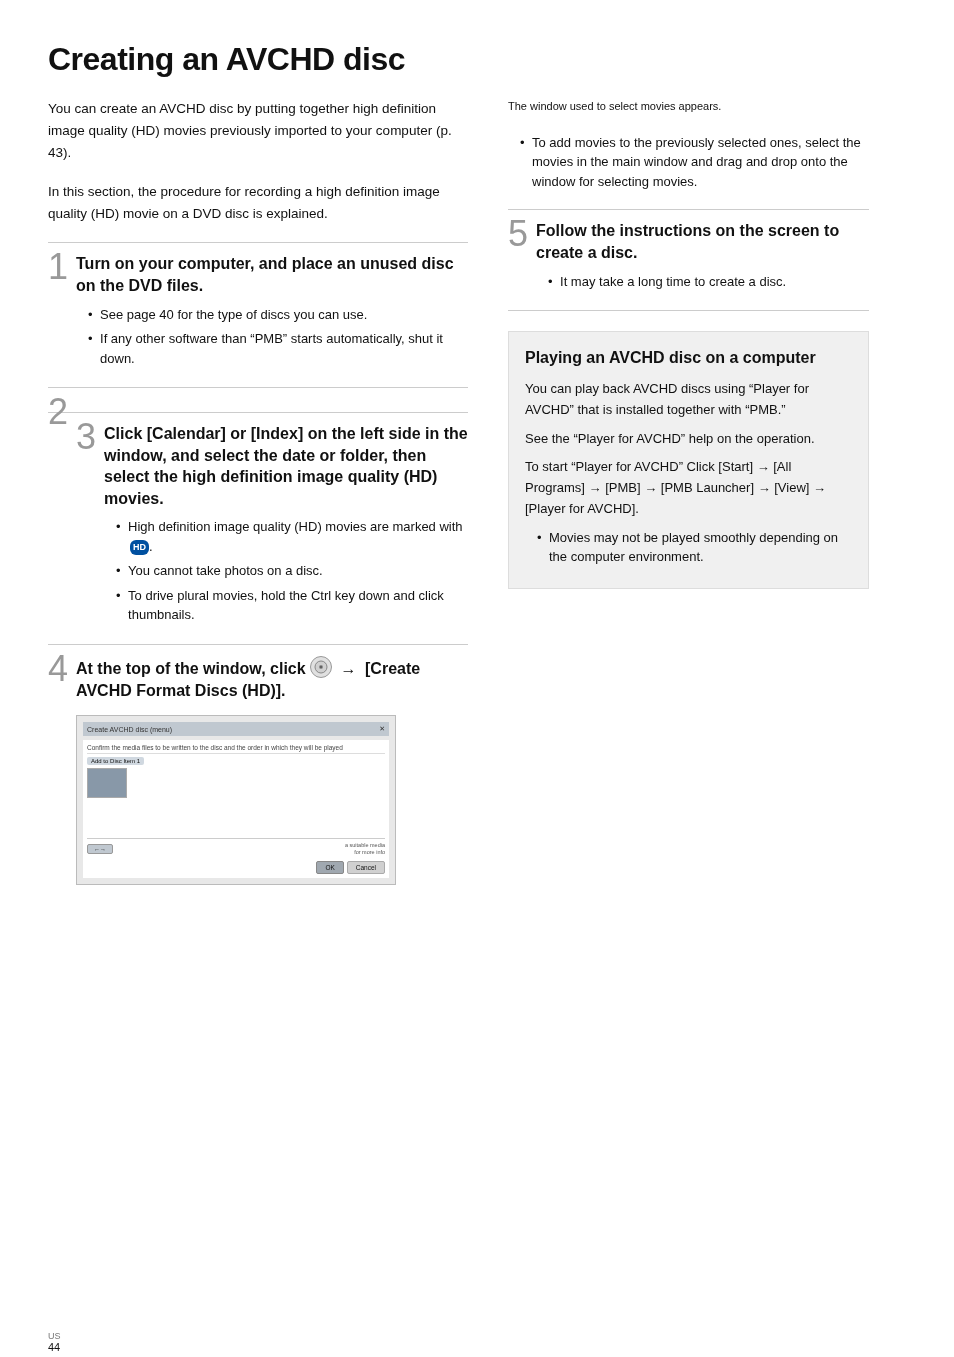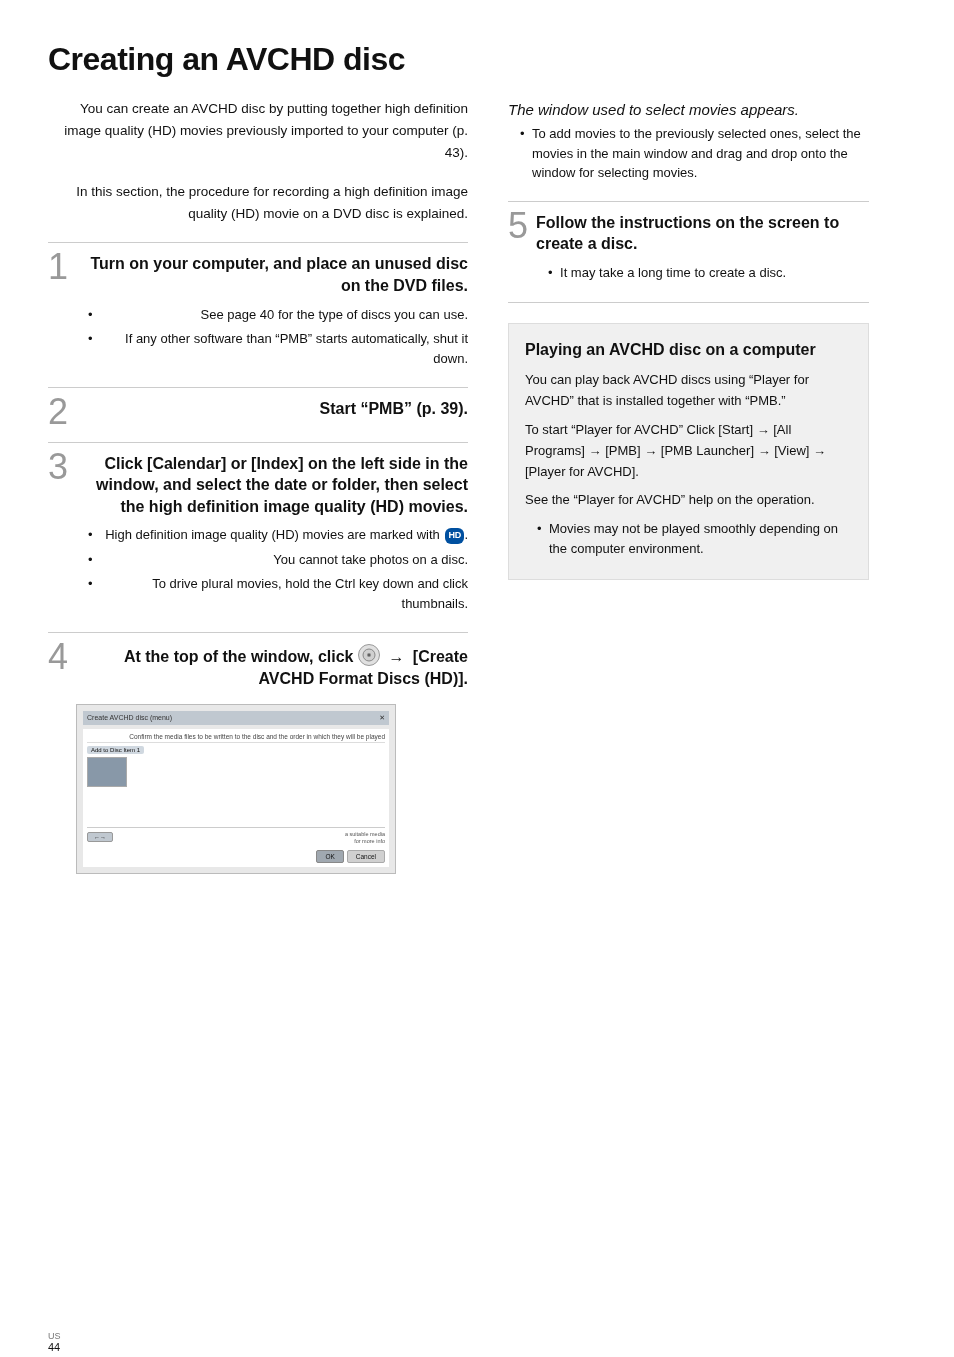--- a/index.html
+++ b/index.html
@@ -28,21 +28,20 @@
     }
     .two-col {
       display: flex;
       flex-direction: row;
       gap: 40px;
       flex: 1;
     }
     .left-col {
       width: 420px;
       flex-shrink: 0;
-      text-align: right;
     }
     .right-col {
       flex: 1;
     }
     .intro-text {
       font-size: 13.5px;
       line-height: 1.6;
       margin-bottom: 18px;
     }
     .step-block {
@@ -208,24 +207,23 @@
     .ss-cancel-btn {
       background: #d0d0d0;
       border: 1px solid #aaa;
       padding: 2px 8px;
       font-size: 6.5px;
       border-radius: 2px;
     }
 
     
     .right-intro {
-      font-size: 15px;
+      font-size: 11px;
       line-height: 1.6;
-      margin-bottom: 2px;
-      font-style: italic;
+      margin-bottom: 17px;
     }
     .step5-block {
       border-top: 1px solid #ccc;
       padding-top: 10px;
       margin-bottom: 14px;
     }
     .sidebar-box {
       background: #f0f0f0;
       border: 1px solid #ddd;
       padding: 16px;
@@ -271,23 +269,20 @@
           <div class="step-heading">Turn on your computer, and place an unused disc on the DVD files.</div>
           <ul class="bullet-list">
             <li>See page 40 for the type of discs you can use.</li>
             <li>If any other software than “PMB” starts automatically, shut it down.</li>
           </ul>
         </div>
       </div>
 
       <div class="step-block">
         <div class="step-number">2</div>
-        <div class="step-content">
-          <div class="step-heading">Start “PMB” (p. 39).</div>
-        </div>
       </div>
 
       <div class="step-block">
         <div class="step-number">3</div>
         <div class="step-content">
           <div class="step-heading">Click [Calendar] or [Index] on the left side in the window, and select the date or folder, then select the high definition image quality (HD) movies.</div>
           <ul class="bullet-list">
             <li>
               <span>High definition image quality (HD) movies are marked with </span><span class="hd-badge">HD</span><span>.</span>
             </li>
@@ -362,22 +357,22 @@
           <ul class="bullet-list">
             <li>It may take a long time to create a disc.</li>
           </ul>
         </div>
       </div>
       <div style="border-bottom:1px solid #ccc;margin-bottom:20px;"></div>
 
       <div class="sidebar-box">
         <div class="sidebar-heading">Playing an AVCHD disc on a computer</div>
         <p class="sidebar-text">You can play back AVCHD discs using “Player for AVCHD” that is installed together with “PMB.”</p>
+        <p class="sidebar-text">See the “Player for AVCHD” help on the operation.</p>
         <p class="sidebar-text">To start “Player for AVCHD” Click [Start] → [All Programs] → [PMB] → [PMB Launcher] → [View] → [Player for AVCHD].</p>
-        <p class="sidebar-text">See the “Player for AVCHD” help on the operation.</p>
         <ul class="bullet-list">
           <li>Movies may not be played smoothly depending on the computer environment.</li>
         </ul>
       </div>
     </div>
   </div>
 
   <div class="page-num">
     <span class="us-label">US</span><br>
     <span>44</span>

